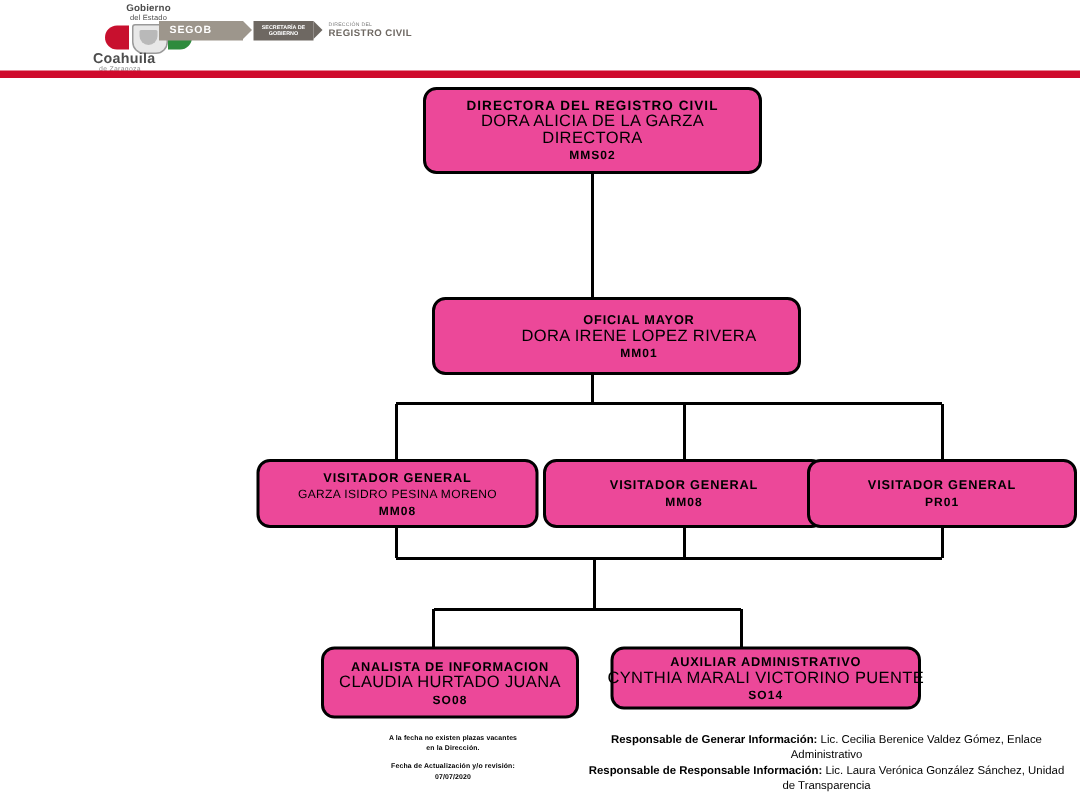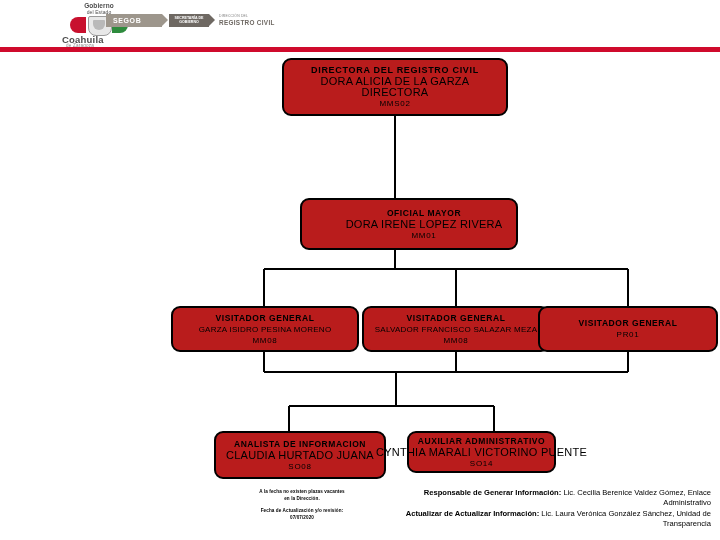--- a/index.html
+++ b/index.html
@@ -180,21 +180,21 @@
     position: absolute;
     left: 0; top: 0;
     width: 720px; height: 488px;
   }
 
   .node {
     position: absolute;
     box-sizing: border-box;
     border: 2.5px solid #000000;
     border-radius: 9px;
-    background: #b91c1c;
+    background: #ec4899;
     text-align: center;
     display: flex;
     flex-direction: column;
     justify-content: center;
     align-items: center;
     z-index: 3;
   }
   .node .title {
     font-size: 8.5px;
     font-weight: bold;
@@ -205,35 +205,35 @@
   }
   .node .person {
     font-size: 11px;
     color: #000000;
     letter-spacing: .25px;
     line-height: 11px;
     white-space: nowrap;
   }
   .node .code {
     font-size: 8px;
-    font-weight: normal;
+    font-weight: bold;
     color: #000000;
     letter-spacing: .7px;
     line-height: 11px;
   }
 
   
   #node-director   { left: 282px; top: 6px;   width: 226px; height: 58px; }
   #node-director .title { font-size: 9px; letter-spacing: .7px; }
-  #node-oficial    { left: 300px; top: 146px; width: 218px; height: 52px; padding-left: 30px; }
+  #node-oficial    { left: 288px; top: 146px; width: 246px; height: 52px; padding-left: 30px; }
   #node-vis-1      { left: 171px; top: 254px; width: 188px; height: 46px; }
   #node-vis-2      { left: 362px; top: 254px; width: 188px; height: 46px; }
   #node-vis-3      { left: 538px; top: 254px; width: 180px; height: 46px; }
   #node-analista   { left: 214px; top: 379px; width: 172px; height: 48px; }
-  #node-auxiliar   { left: 407px; top: 379px; width: 149px; height: 42px; }
+  #node-auxiliar   { left: 407px; top: 379px; width: 207px; height: 42px; }
 
   #node-vis-1 .person,
   #node-vis-2 .person,
   #node-vis-3 .person { font-size: 8px; }
 
   
   #footer-note-left {
     position: absolute;
     left: 222px; top: 437px;
     width: 160px;
@@ -245,21 +245,21 @@
     letter-spacing: .1px;
   }
   #footer-note-left .gap { height: 6px; }
   #footer-note-right {
     position: absolute;
     left: 391px; top: 436px;
     width: 320px;
     font-size: 7.6px;
     color: #000000;
     line-height: 10.4px;
-    text-align: right;
+    text-align: center;
   }
 </style>
 </head>
 <body>
 
 <div id="header-bar">
 
   <div id="brand-logo">
     <div class="brand-gob-text">
       <div>Gobierno</div>
@@ -332,21 +332,20 @@
   </div>
 
   <div class="node" id="node-vis-1">
     <div class="title">VISITADOR GENERAL</div>
     <div class="person">GARZA ISIDRO PESINA MORENO</div>
     <div class="code">MM08</div>
   </div>
 
   <div class="node" id="node-vis-2">
     <div class="title">VISITADOR GENERAL</div>
-    <div class="person">SALVADOR FRANCISCO SALAZAR MEZA</div>
     <div class="code">MM08</div>
   </div>
 
   <div class="node" id="node-vis-3">
     <div class="title">VISITADOR GENERAL</div>
     <div class="code">PR01</div>
   </div>
 
   <div class="node" id="node-analista">
     <div class="title">ANALISTA DE INFORMACION</div>
@@ -363,16 +362,16 @@
   <div id="footer-note-left">
     <div>A la fecha no existen plazas vacantes</div>
     <div>en la Dirección.</div>
     <div class="gap"></div>
     <div>Fecha de Actualización y/o revisión:</div>
     <div>07/07/2020</div>
   </div>
 
   <div id="footer-note-right">
     <span style="font-weight:bold">Responsable de Generar Información:</span><span> Lic. Cecilia Berenice Valdez Gómez, Enlace Administrativo</span><br>
-    <span style="font-weight:bold">Actualizar de Actualizar Información:</span><span> Lic. Laura Verónica González Sánchez, Unidad de Transparencia</span>
+    <span style="font-weight:bold">Responsable de Responsable Información:</span><span> Lic. Laura Verónica González Sánchez, Unidad de Transparencia</span>
   </div>
 
 </div>
 
 </body></html>

